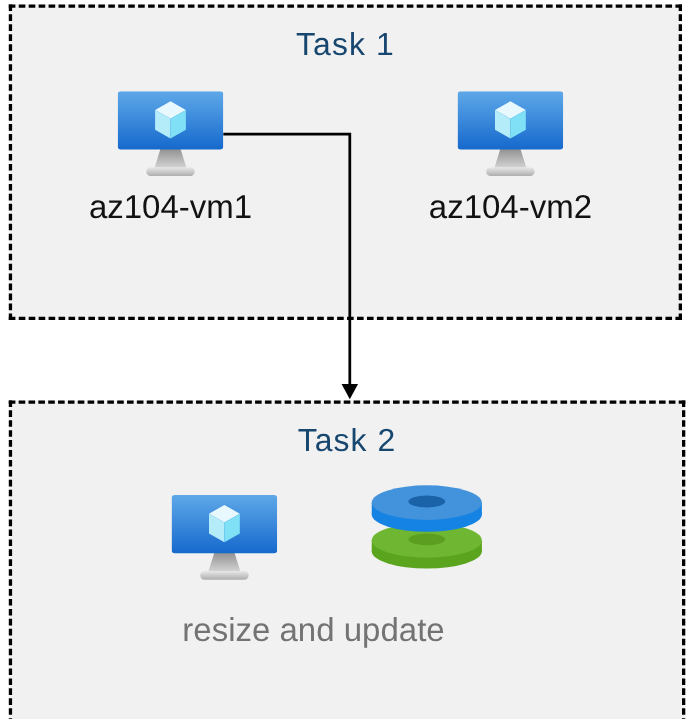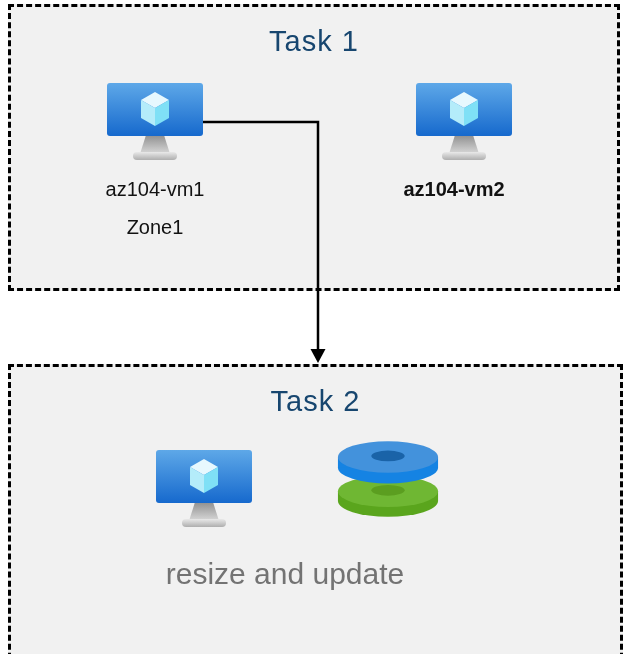--- a/index.html
+++ b/index.html
@@ -27,28 +27,28 @@
     text-align: center;
     font-size: 29px;
     color: #17466f;
     letter-spacing: 1px;
   }
   .vm-icon-wrap { position: absolute; }
   .vm-label {
     position: absolute;
     width: 260px;
     text-align: center;
-    font-size: 20px;
+    font-size: 30px;
     line-height: 38px;
     color: #121212;
   }
   .vm1-icon { left: 96px; top: 76px; }
   .vm1-label { left: 14px; top: 163px; }
   .vm2-icon { left: 405px; top: 76px; }
-  .vm2-label { left: 313px; top: 163px; font-weight: bold; }
+  .vm2-label { left: 323px; top: 163px; }
   .t2-vm-icon { left: 145px; top: 83px; }
   .t2-disk-icon { left: 324px; top: 74px; }
   .t2-caption {
     position: absolute;
     left: 0;
     top: 190px;
     width: 548px;
     text-align: center;
     font-size: 30px;
     color: #737373;
@@ -108,21 +108,20 @@
   <section class="box task1">
     <div class="box-title">Task 1</div>
 
     <div class="vm-icon-wrap vm1-icon">
       <svg width="96" height="78">
           <use href="#icon-vm"></use>
         </svg>
     </div>
     <div class="vm-label vm1-label">
       <div>az104-vm1</div>
-      <div>Zone1</div>
     </div>
 
     <div class="vm-icon-wrap vm2-icon">
       <svg width="96" height="78">
           <use href="#icon-vm"></use>
         </svg>
     </div>
     <div class="vm-label vm2-label">
       <div>az104-vm2</div>
     </div>

